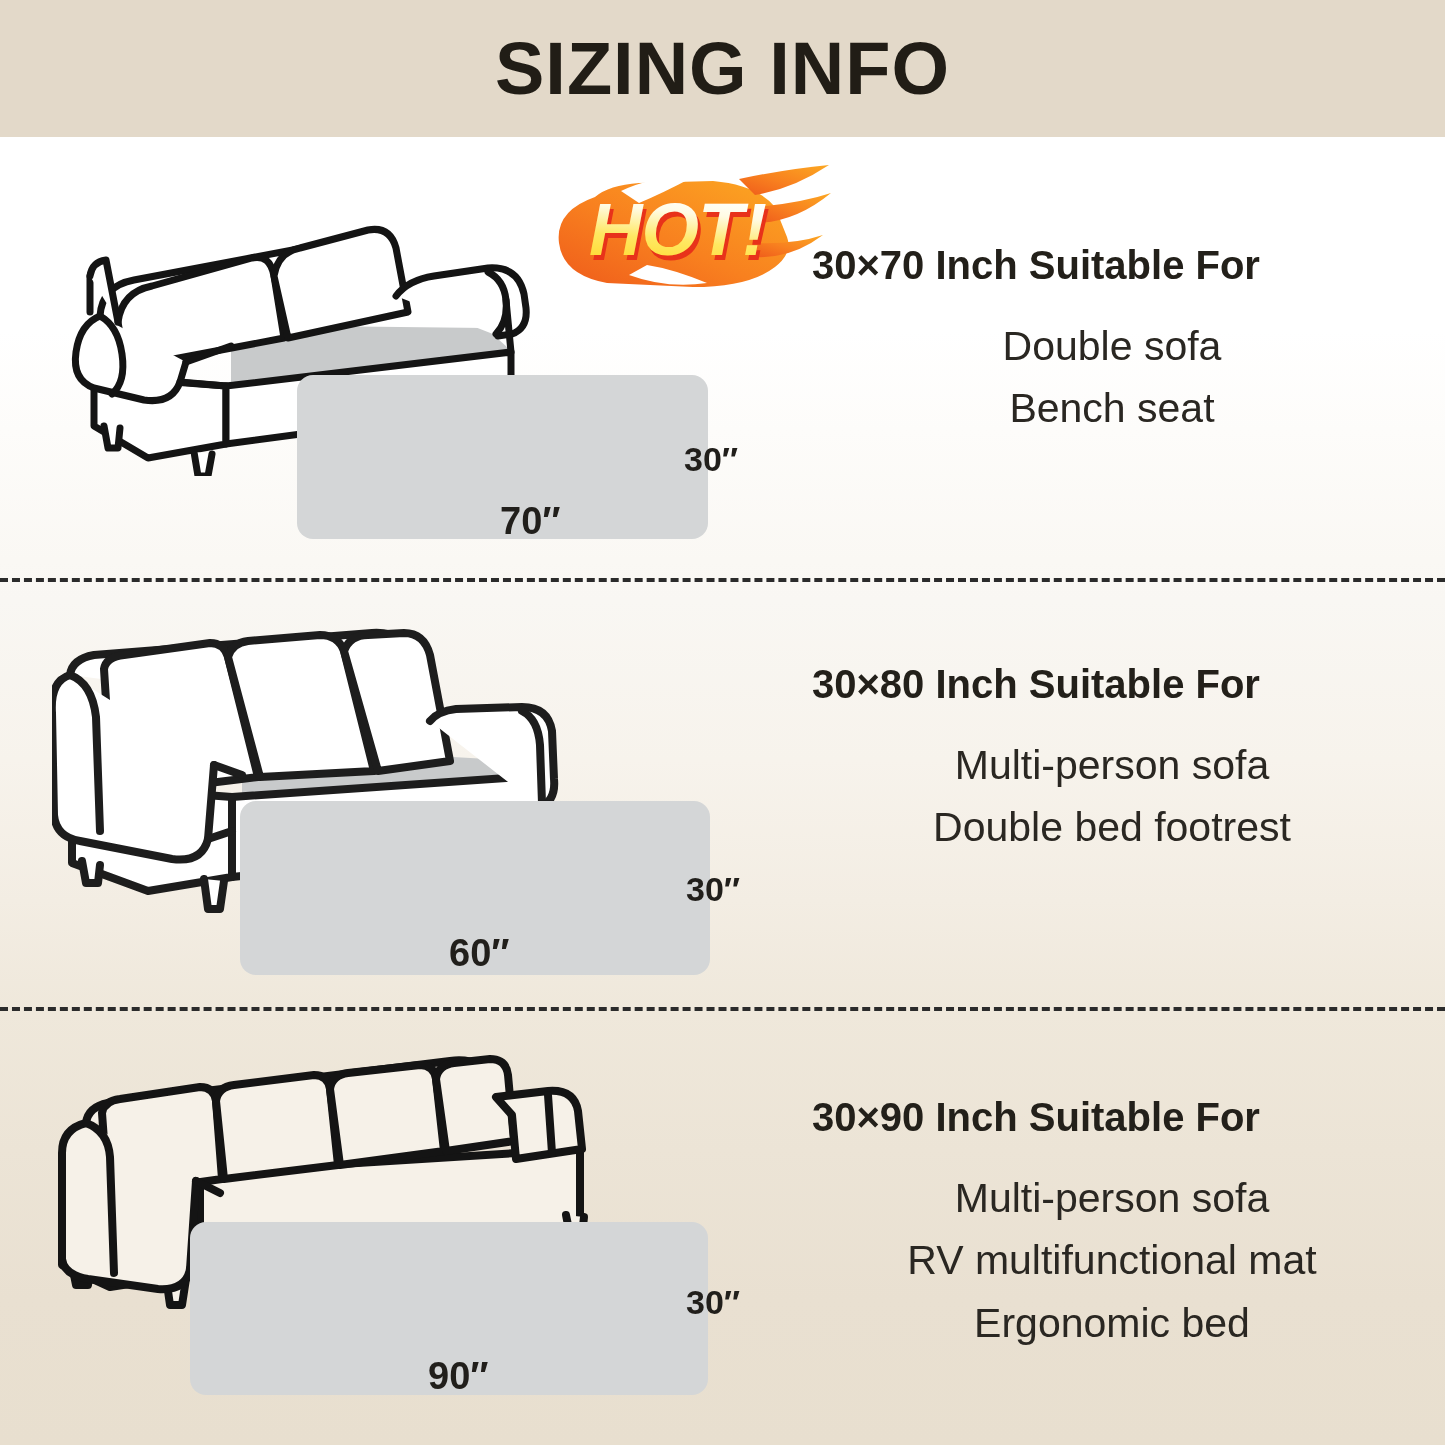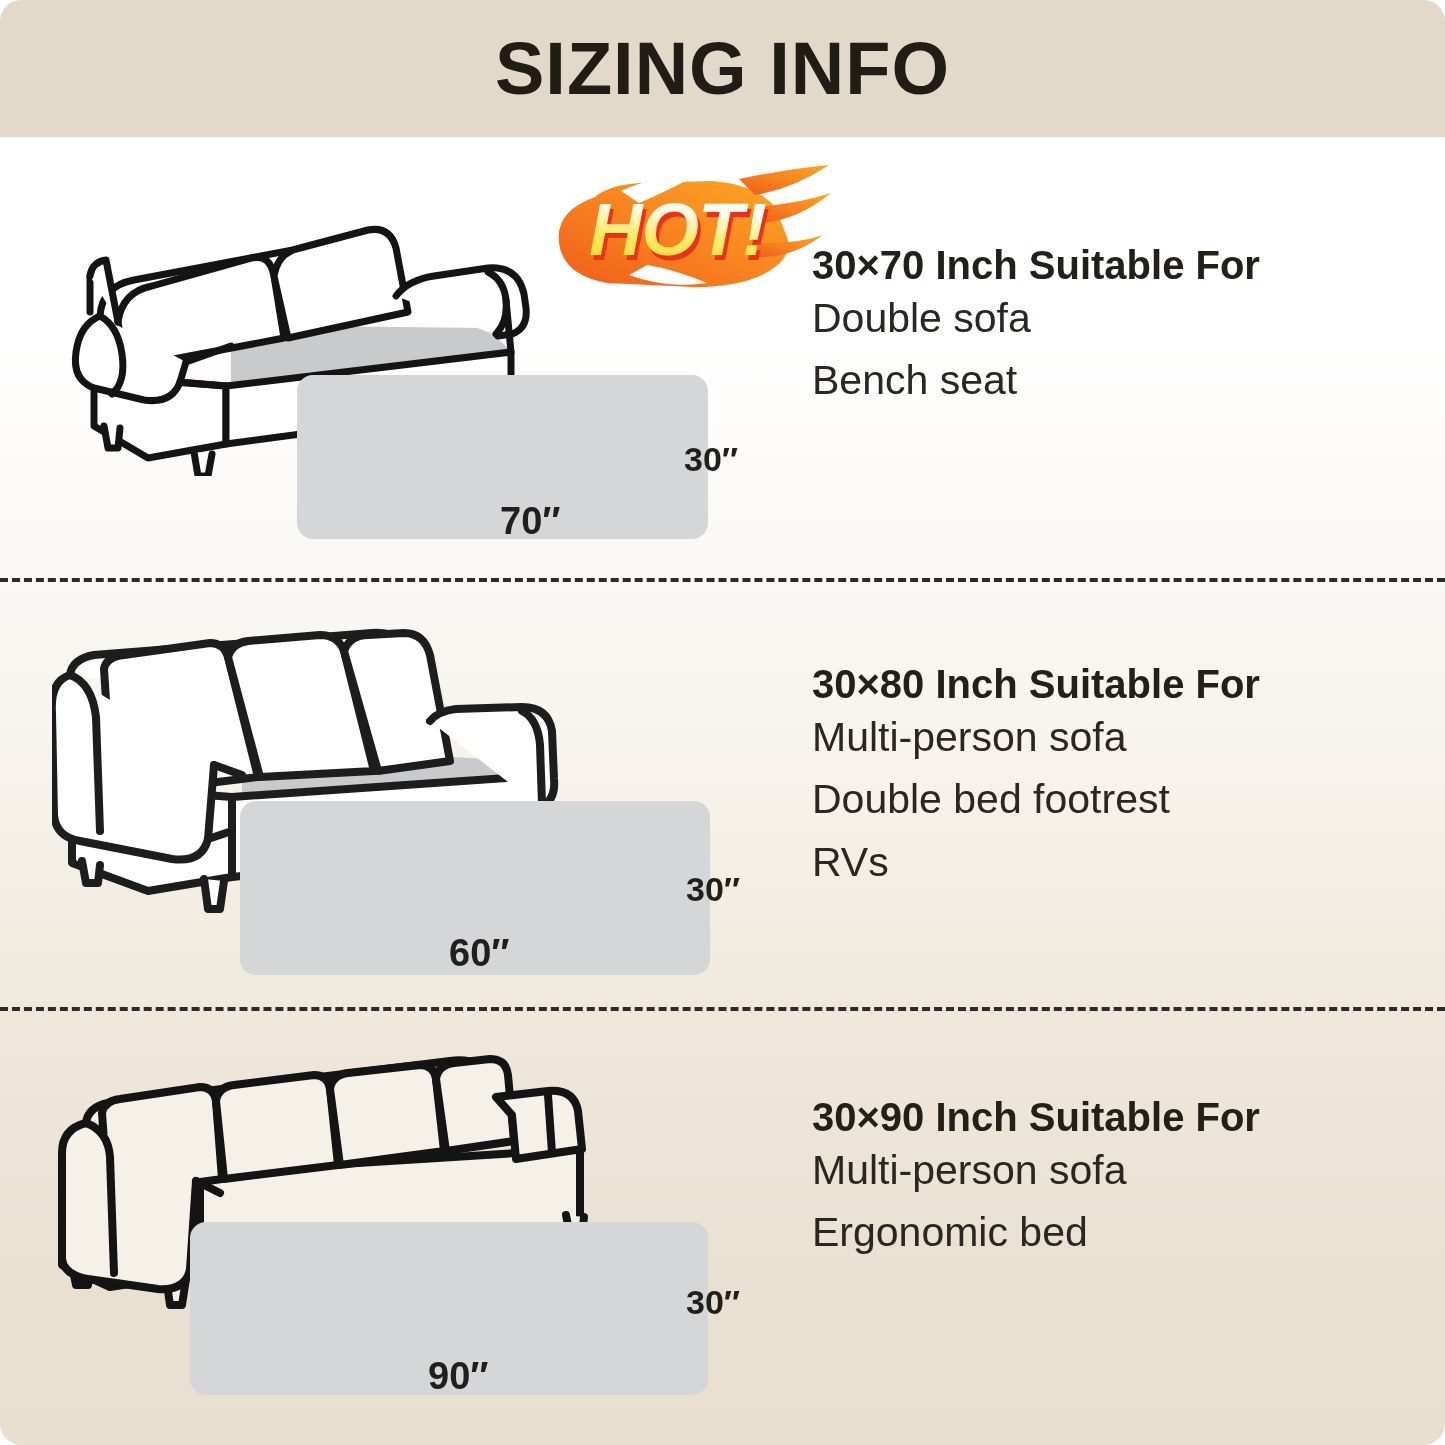--- a/index.html
+++ b/index.html
@@ -24,21 +24,20 @@
         #fdfcfa 430px,
         #faf8f4 560px,
         #f9f7f3 600px,
         #f7f3ec 760px,
         #f3ede3 900px,
         #efe8db 1010px,
         #ece4d6 1150px,
         #e9e0d1 1300px,
         #e8dfcf 1445px);
     overflow: hidden;
-    border-radius: 21px;
   }
 
   
   .header-band {
     position: absolute;
     left: 0;
     top: 0;
     width: 1445px;
     height: 137px;
     background: #e3d9c9;
@@ -71,21 +70,22 @@
     width: 640px;
   }
   .sect-title {
     font-size: 40px;
     font-weight: bold;
     color: #23201a;
     white-space: nowrap;
     line-height: 1.1;
   }
   .sect-lines {
-    text-align: left;
+    margin-top: 28px;
+    text-align: center;
     width: 600px;
   }
   .sect-line {
     font-size: 41px;
     font-weight: normal;
     color: #2a2722;
     line-height: 1.52;
     white-space: nowrap;
   }
 
@@ -264,21 +264,20 @@
 
   <div class="mat m2"></div>
   <div class="dim-w w2">60″</div>
   <div class="dim-h h2">30″</div>
 
   <div class="sect-text s2">
     <div class="sect-title">30×80 Inch Suitable For</div>
     <div class="sect-lines">
       <div class="sect-line">Multi-person sofa</div>
       <div class="sect-line">Double bed footrest</div>
-      <div class="sect-line">RVs</div>
     </div>
   </div>
 
   <div class="sofa f3">
     <svg width="570" height="300" viewBox="0 0 570 300" fill="none" xmlns="http://www.w3.org/2000/svg">
       <g stroke="#141414" stroke-width="8" stroke-linecap="round" stroke-linejoin="round" fill="#f6f1e8">
 
         <path d="M170 140 L300 112 L456 100 L520 110 L526 146 L300 180 L172 166 Z" fill="#c8cacb" stroke="none"></path>
         <path d="M172 166 L300 180 L300 200 L176 184 Z" fill="#c8cacb" stroke="none"></path>
         <path d="M300 180 L526 146 L526 168 L300 200 Z" fill="#c8cacb" stroke="none"></path>
@@ -309,17 +308,18 @@
   </div>
 
   <div class="mat m3"></div>
   <div class="dim-w w3">90″</div>
   <div class="dim-h h3">30″</div>
 
   <div class="sect-text s3">
     <div class="sect-title">30×90 Inch Suitable For</div>
     <div class="sect-lines">
       <div class="sect-line">Multi-person sofa</div>
+      <div class="sect-line">RV multifunctional mat</div>
       <div class="sect-line">Ergonomic bed</div>
     </div>
   </div>
 
 </div>
 
 </body></html>

